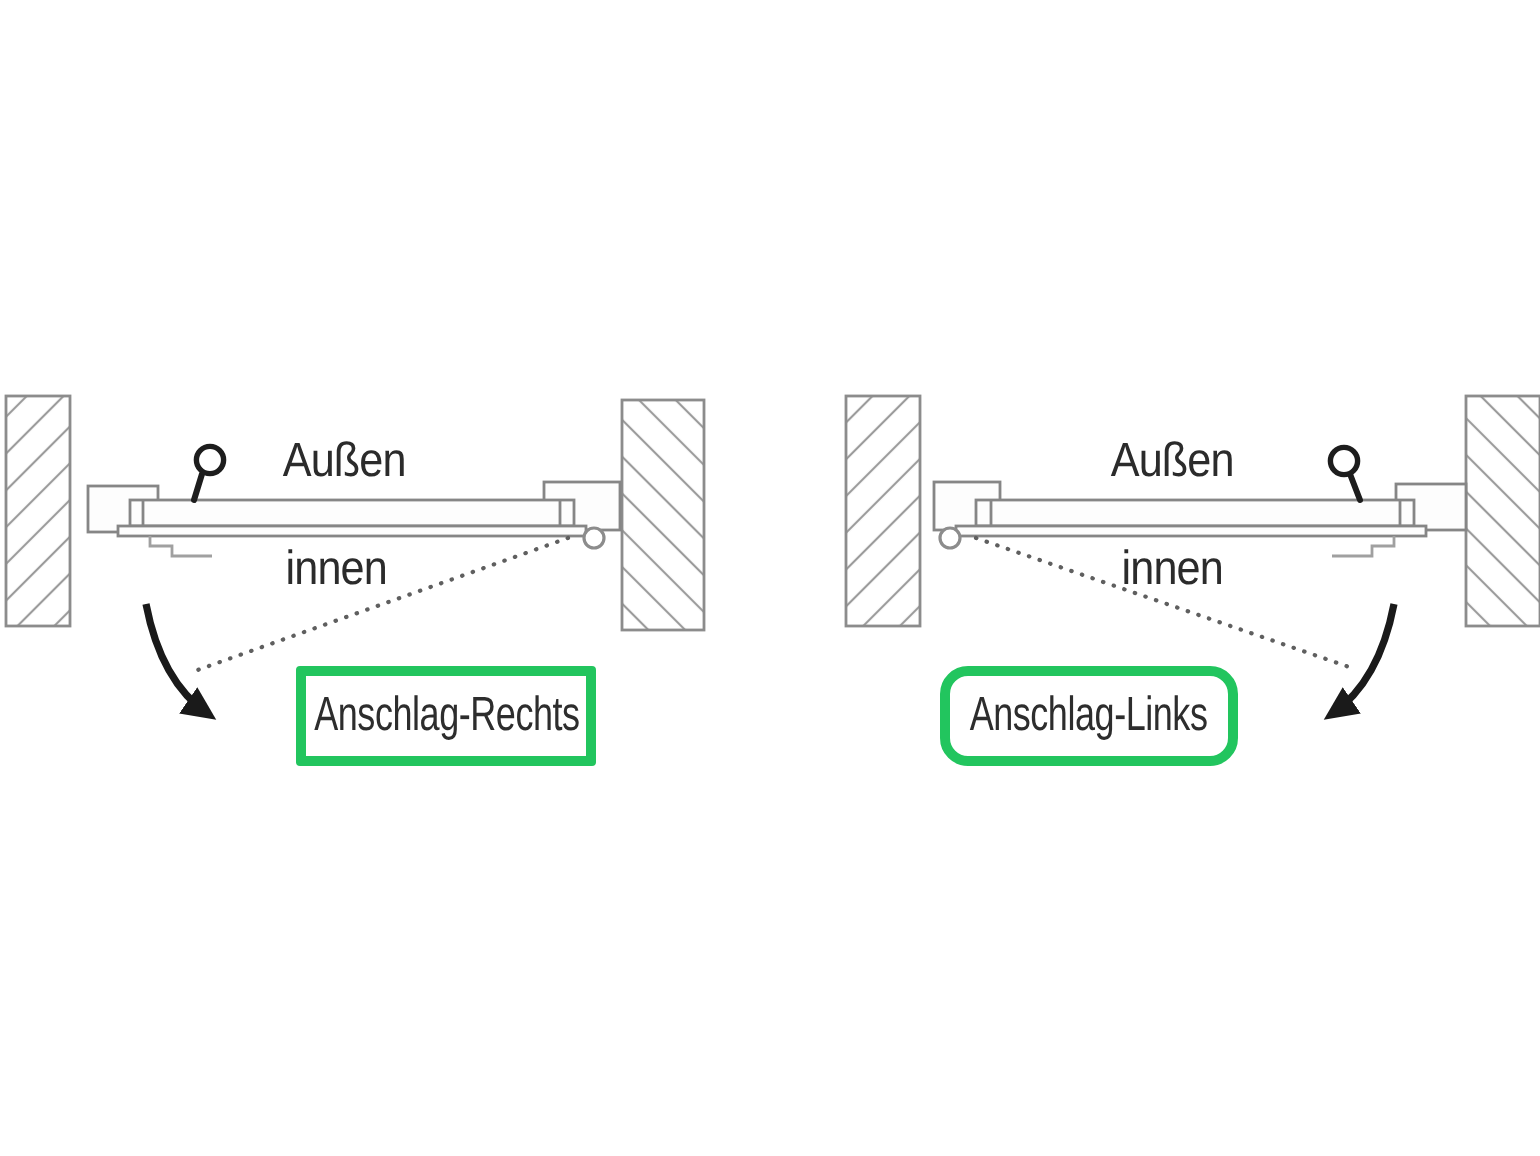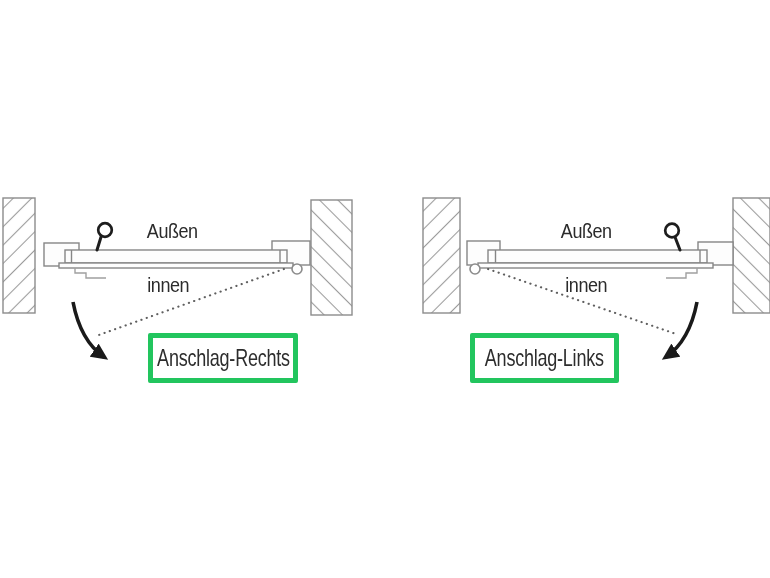--- a/index.html
+++ b/index.html
@@ -13,21 +13,21 @@
   }
   .canvas svg { position: absolute; left: 0; top: 0; }
 
   .dir-label {
     position: absolute;
     width: 90px;
     height: 28px;
     display: flex;
     align-items: center;
     justify-content: center;
-    font-size: 20px;
+    font-size: 24px;
     color: #2b2b2b;
     letter-spacing: -0.5px;
     white-space: nowrap;
   }
   .dir-label > span { transform: scaleX(0.9); transform-origin: center; display: inline-block; }
 
   .hinge-box {
     position: absolute;
     box-sizing: border-box;
     border: 5px solid #22c55e;
@@ -129,17 +129,17 @@
   <div class="hinge-box" style="left:148px; top:333px; width:150px; height:50px;">
     <span>Anschlag-Rechts</span>
   </div>
 
   <div class="dir-label" style="left:541px; top:217px;">
     <span>Außen</span>
   </div>
   <div class="dir-label" style="left:541px; top:271px;">
     <span>innen</span>
   </div>
-  <div class="hinge-box" style="left:470px; top:333px; width:149px; height:50px;">
+  <div class="hinge-box" style="left:470px; top:333px; width:149px; height:50px;border-radius:14px;">
     <span>Anschlag-Links</span>
   </div>
 
 </div>
 
 </body></html>

